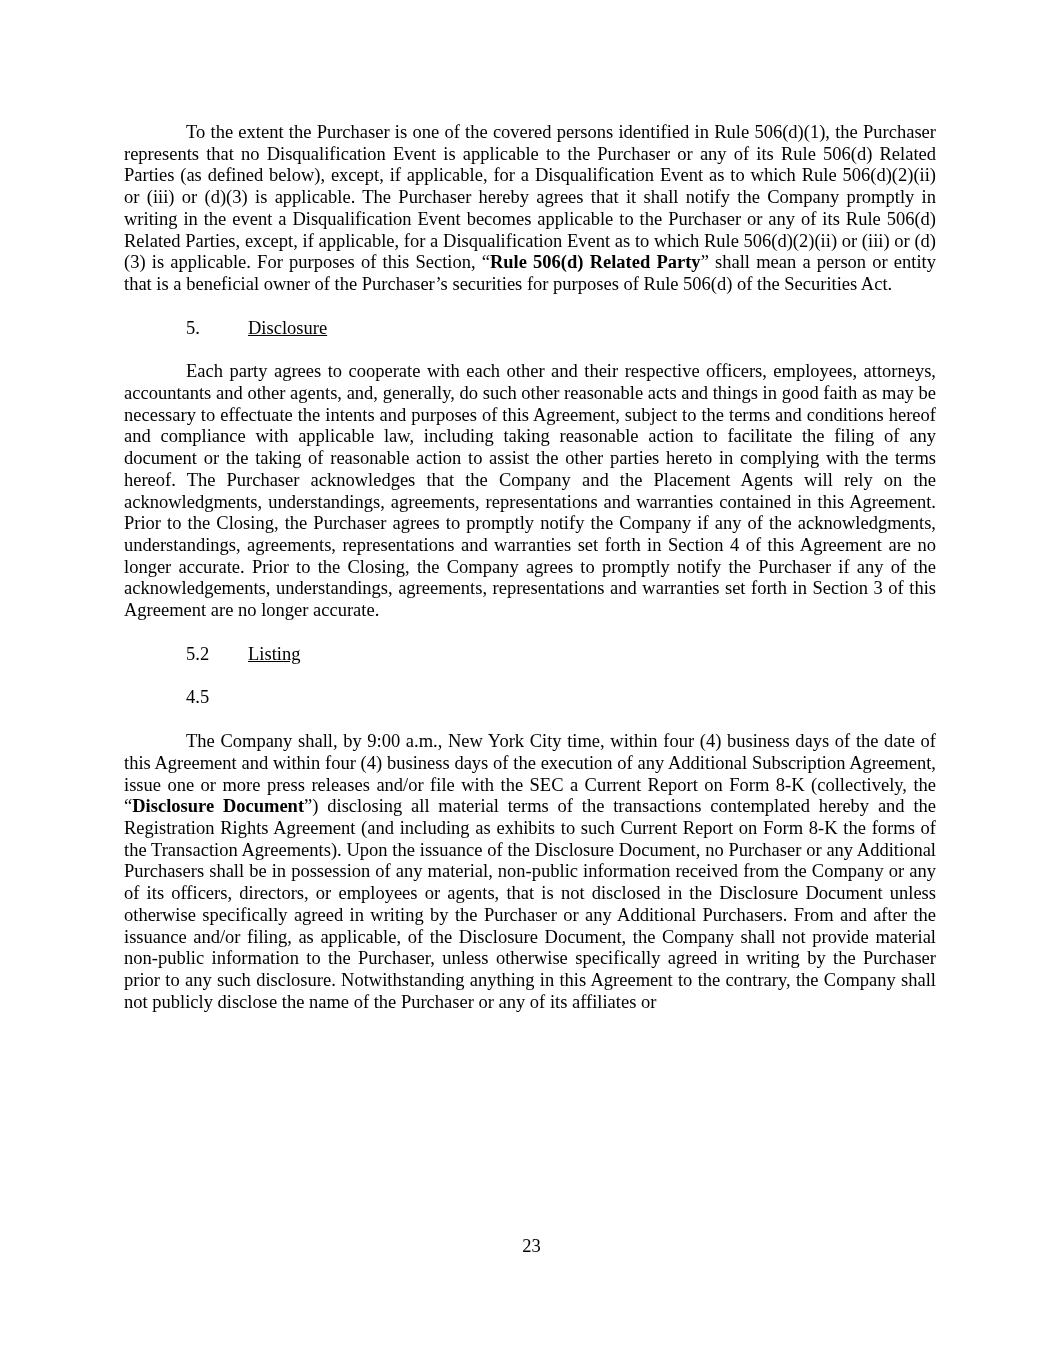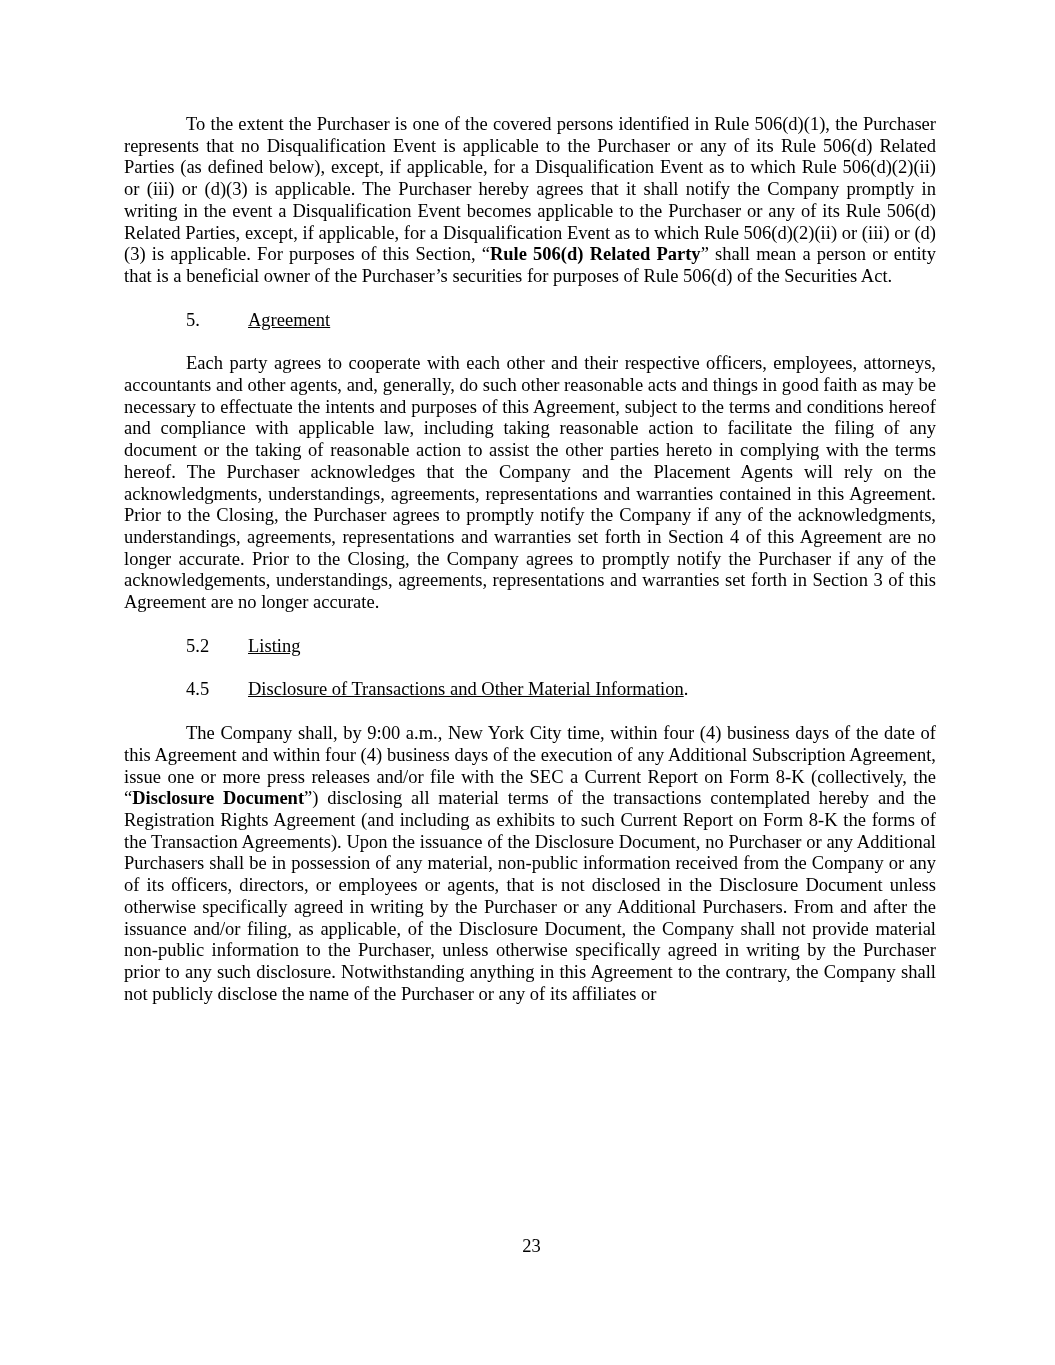--- a/index.html
+++ b/index.html
@@ -11,21 +11,21 @@
     position: relative;
     width: 1055px;
     height: 1365px;
     background: #ffffff;
     font-family: "Liberation Serif", "DejaVu Serif", serif;
     color: #000000;
     overflow: hidden;
   }
   .content {
     position: absolute;
-    top: 114px;
+    top: 122px;
     left: 124px;
     width: 812px;
   }
   .block {
     font-size: 18.5px;
     line-height: 21.7px;
     margin: 0;
   }
   .block + .block {
     margin-top: 22px;
@@ -64,35 +64,34 @@
 </head>
 <body>
 
 <div class="page">
   <div class="content">
 
     <p class="block body-para"><span>To the extent the Purchaser is one of the covered persons identified in Rule 506(d)(1), the Purchaser represents that no Disqualification Event is applicable to the Purchaser or any of its Rule 506(d) Related Parties (as defined below), except, if applicable, for a Disqualification Event as to which Rule 506(d)(2)(ii) or (iii) or (d)(3) is applicable. The Purchaser hereby agrees that it shall notify the Company promptly in writing in the event a Disqualification Event becomes applicable to the Purchaser or any of its Rule 506(d) Related Parties, except, if applicable, for a Disqualification Event as to which Rule 506(d)(2)(ii) or (iii) or (d)(3) is applicable. For purposes of this Section, “</span><span class="seg-bold">Rule 506(d) Related Party</span><span>” shall mean a person or entity that is a beneficial owner of the Purchaser’s securities for purposes of Rule 506(d) of the Securities Act.</span></p>
 
     <div class="block heading">
       <span class="h-num">5.</span>
-      <span class="h-title">Agreement</span>
+      <span class="h-title">Disclosure</span>
     </div>
 
 
     <p class="block body-para"><span>Each party agrees to cooperate with each other and their respective officers, employees, attorneys, accountants and other agents, and, generally, do such other reasonable acts and things in good faith as may be necessary to effectuate the intents and purposes of this Agreement, subject to the terms and conditions hereof and compliance with applicable law, including taking reasonable action to facilitate the filing of any document or the taking of reasonable action to assist the other parties hereto in complying with the terms hereof. The Purchaser acknowledges that the Company and the Placement Agents will rely on the acknowledgments, understandings, agreements, representations and warranties contained in this Agreement. Prior to the Closing, the Purchaser agrees to promptly notify the Company if any of the acknowledgments, understandings, agreements, representations and warranties set forth in Section 4 of this Agreement are no longer accurate. Prior to the Closing, the Company agrees to promptly notify the Purchaser if any of the acknowledgements, understandings, agreements, representations and warranties set forth in Section 3 of this Agreement are no longer accurate.</span></p>
 
     <div class="block heading">
       <span class="h-num">5.2</span>
       <span class="h-title">Listing</span>
     </div>
 
 
     <div class="block heading">
       <span class="h-num">4.5</span>
-      <span><span class="h-title">Disclosure of Transactions and Other Material Information</span><span class="h-suffix">.</span></span>
     </div>
 
     <p class="block body-para"><span>The Company shall, by 9:00 a.m., New York City time, within four (4) business days of the date of this Agreement and within four (4) business days of the execution of any Additional Subscription Agreement, issue one or more press releases and/or file with the SEC a Current Report on Form 8-K (collectively, the “</span><span class="seg-bold">Disclosure Document</span><span>”) disclosing all material terms of the transactions contemplated hereby and the Registration Rights Agreement (and including as exhibits to such Current Report on Form 8-K the forms of the Transaction Agreements). Upon the issuance of the Disclosure Document, no Purchaser or any Additional Purchasers shall be in possession of any material, non-public information received from the Company or any of its officers, directors, or employees or agents, that is not disclosed in the Disclosure Document unless otherwise specifically agreed in writing by the Purchaser or any Additional Purchasers. From and after the issuance and/or filing, as applicable, of the Disclosure Document, the Company shall not provide material non-public information to the Purchaser, unless otherwise specifically agreed in writing by the Purchaser prior to any such disclosure. Notwithstanding anything in this Agreement to the contrary, the Company shall not publicly disclose the name of the Purchaser or any of its affiliates or</span></p>
 
   </div>
 
   <div class="page-number">23</div>
 </div>
 
 </body></html>

